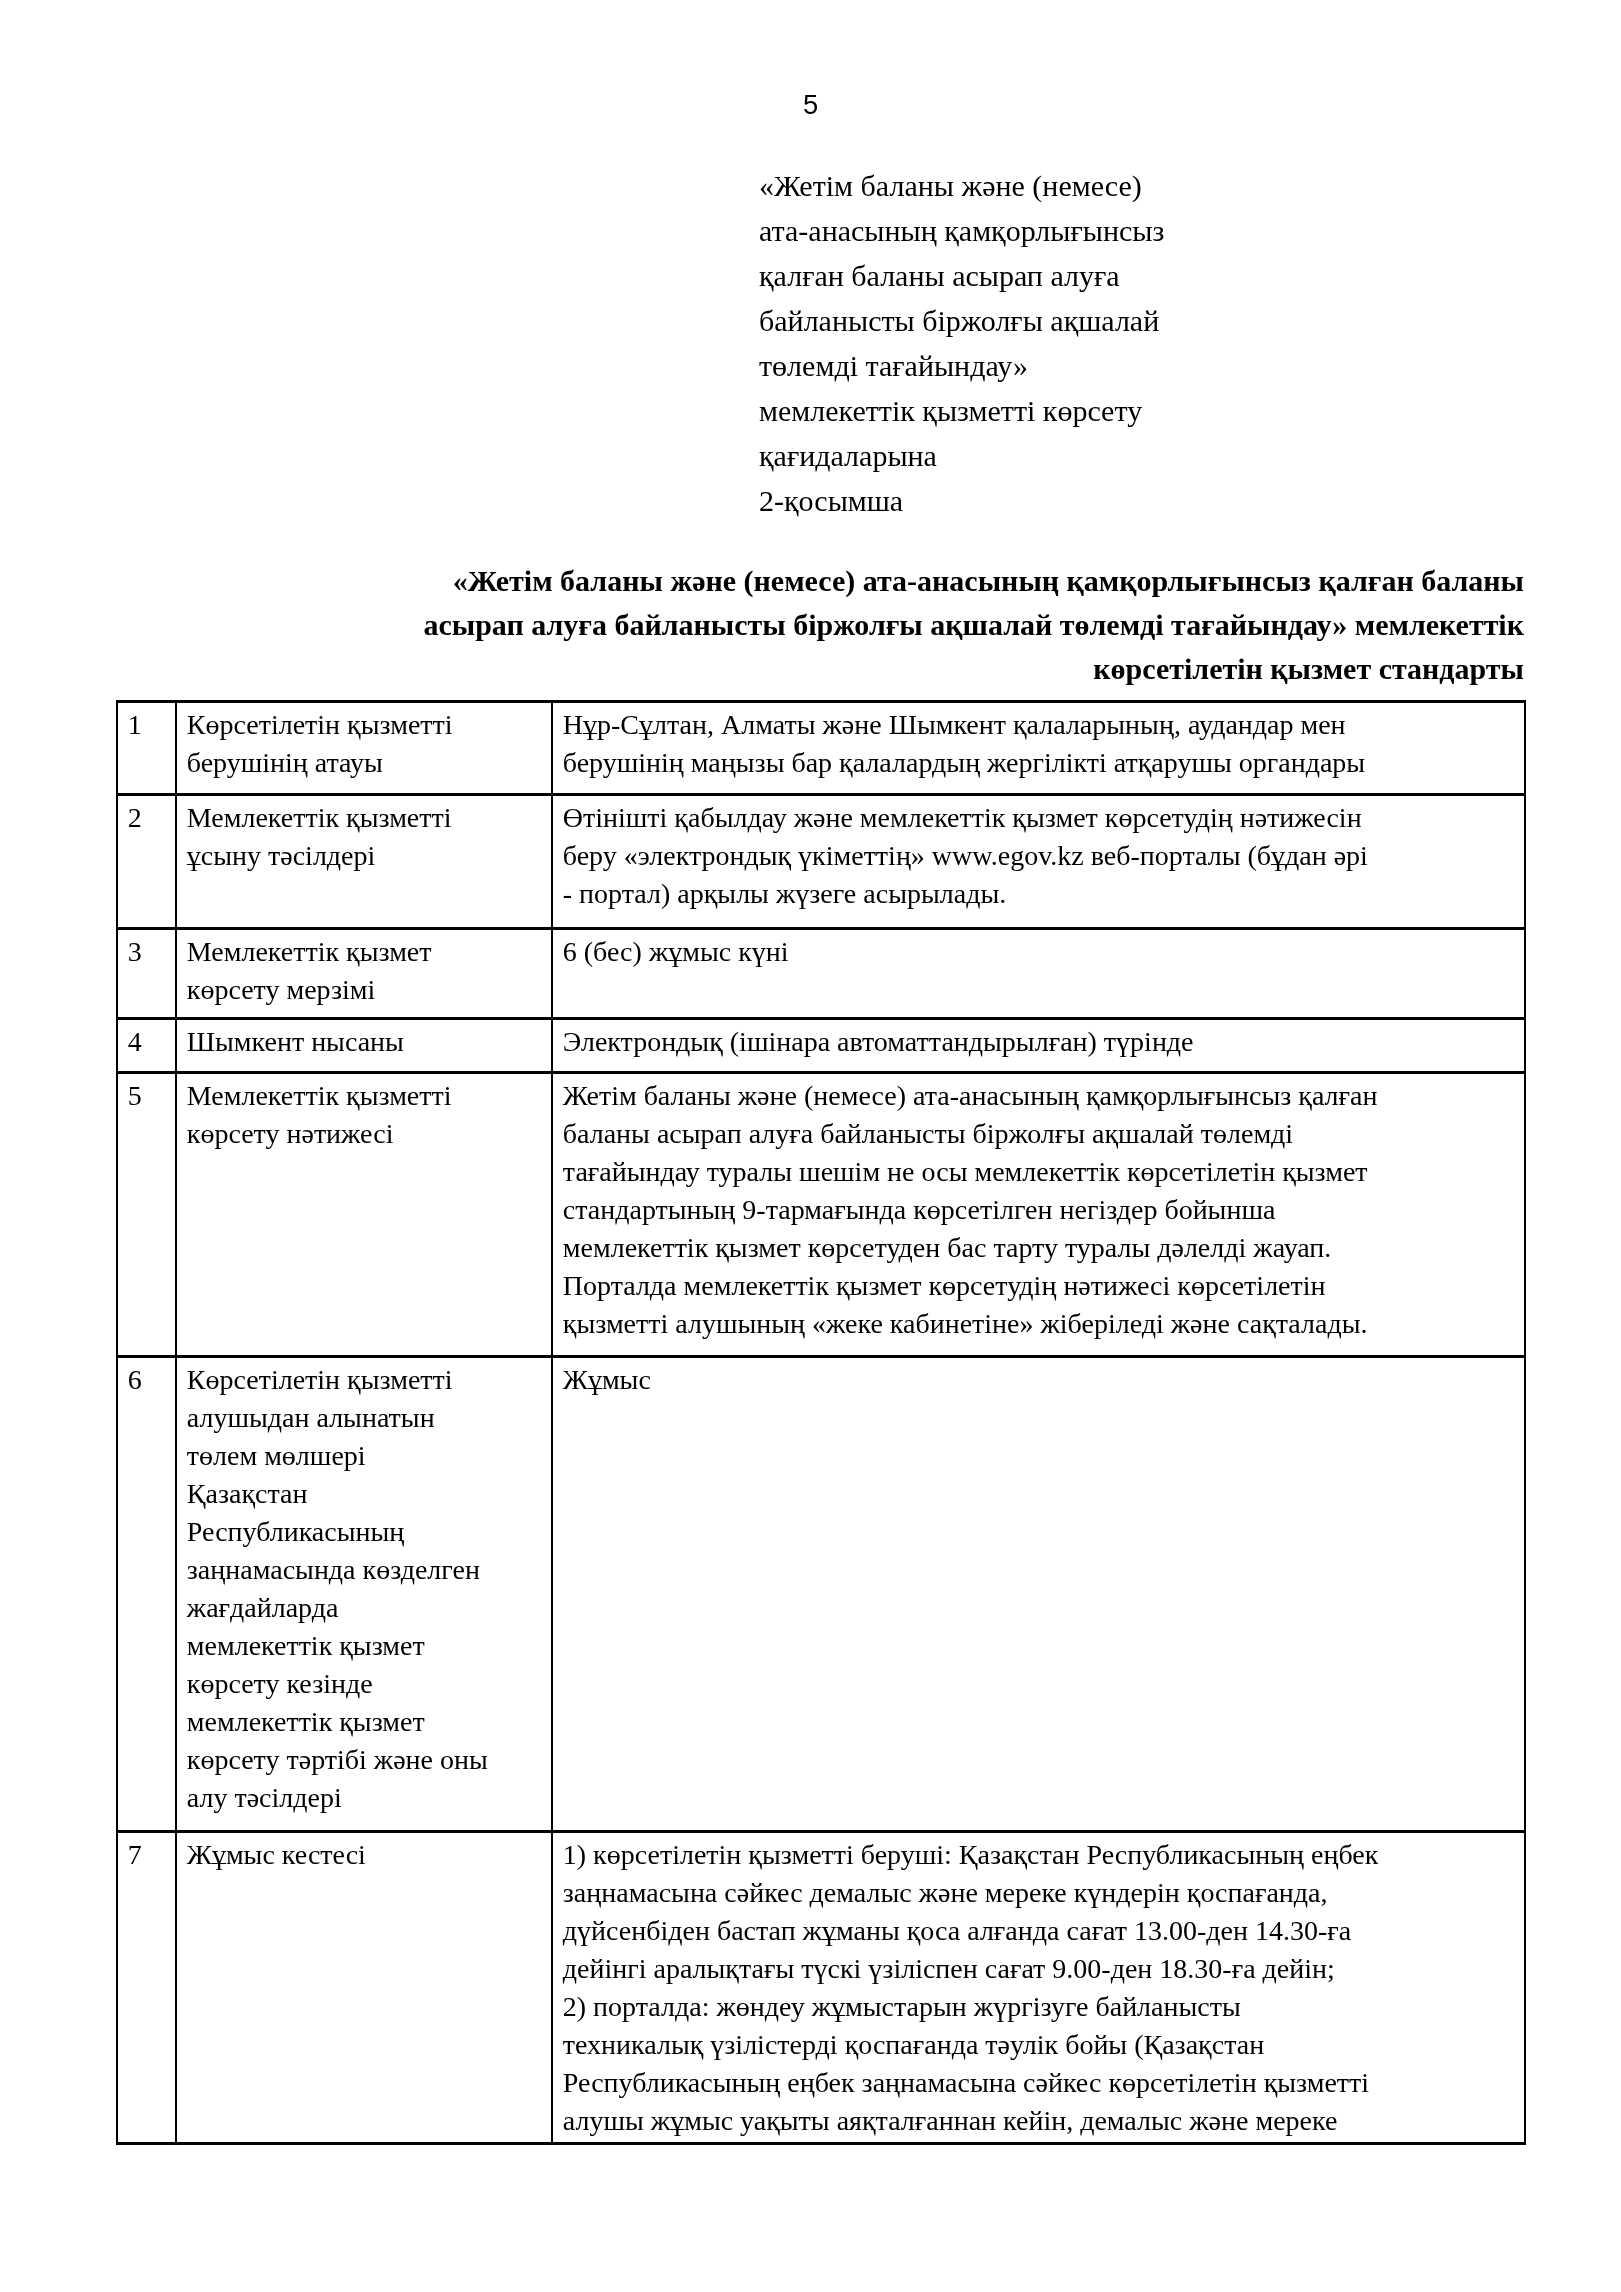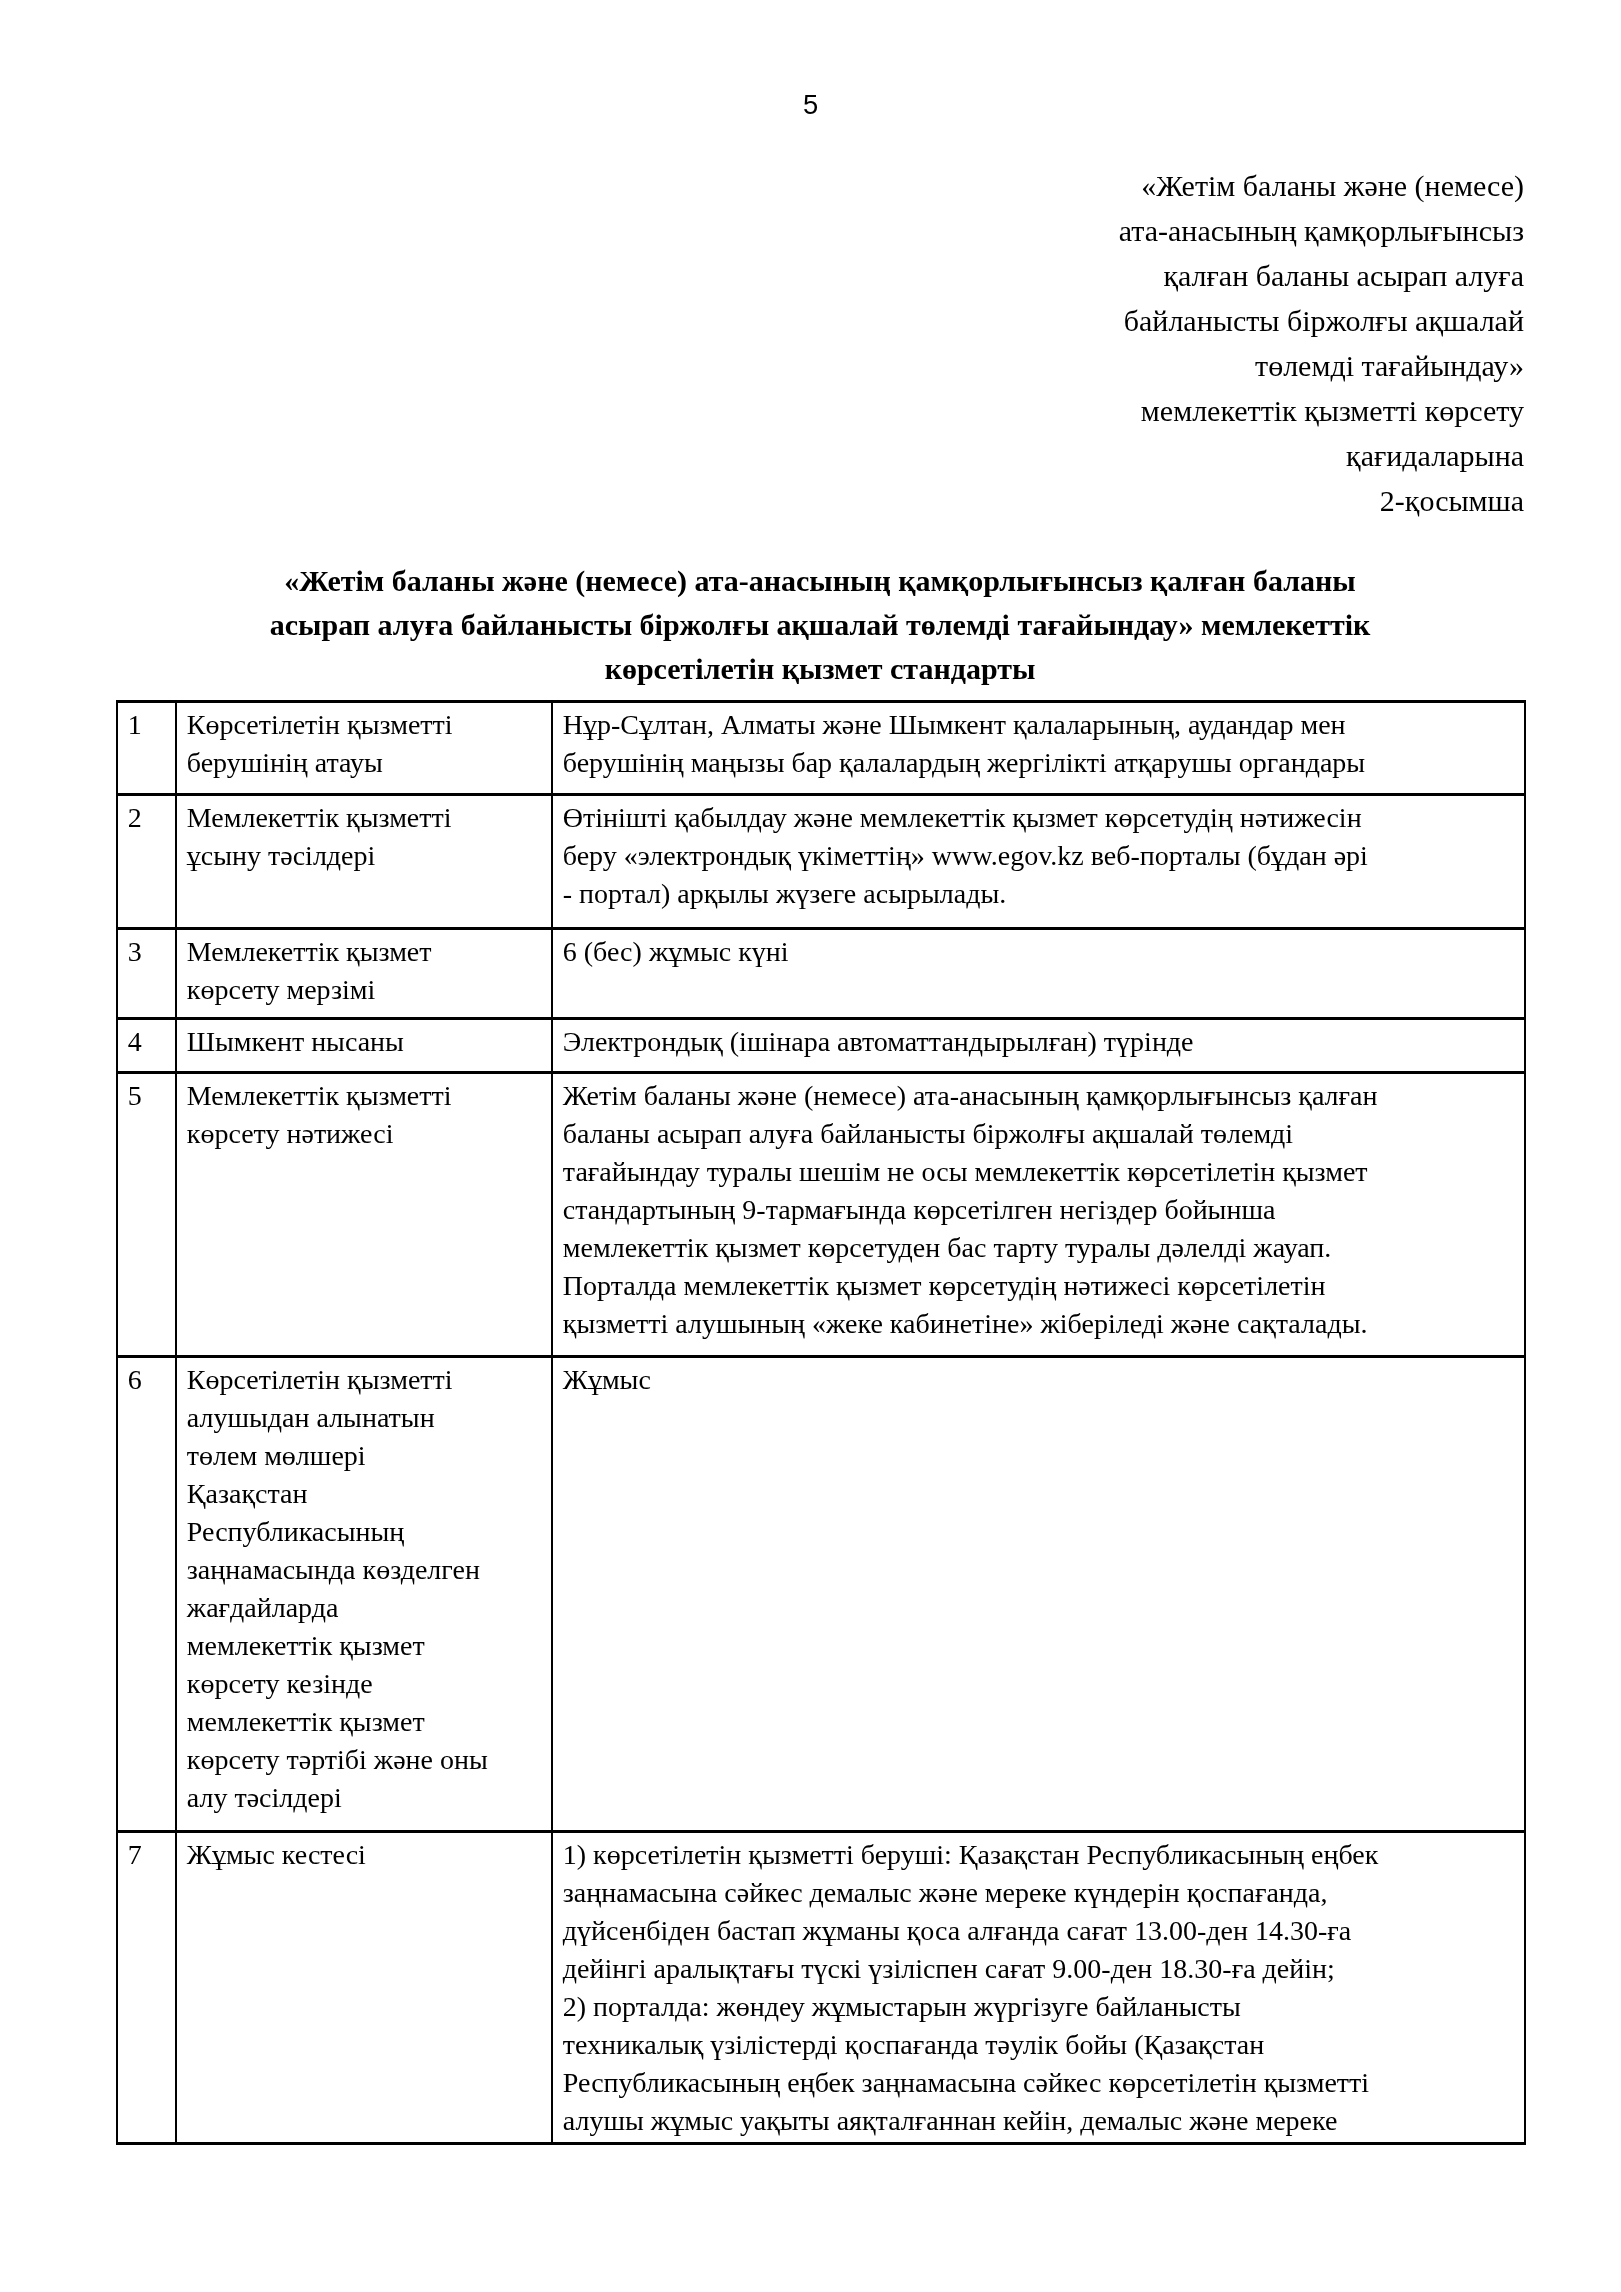--- a/index.html
+++ b/index.html
@@ -20,31 +20,30 @@
     text-align: center;
     font-family: "Liberation Sans", sans-serif;
     font-size: 27.4px;
     line-height: 29px;
   }
   .header-block {
     position: absolute;
     top: 163px;
     right: 97px;
     width: 765px;
-    text-align: right;
     font-size: 30px;
     line-height: 45px;
     white-space: pre-line;
   }
   .doc-title {
     position: absolute;
     top: 559px;
     left: 116px;
     width: 1408px;
-    text-align: center;
+    text-align: right;
     font-weight: bold;
     font-size: 30px;
     line-height: 44px;
     white-space: pre-line;
   }
   table.standards {
     position: absolute;
     top: 700px;
     left: 116px;
     width: 1408px;

